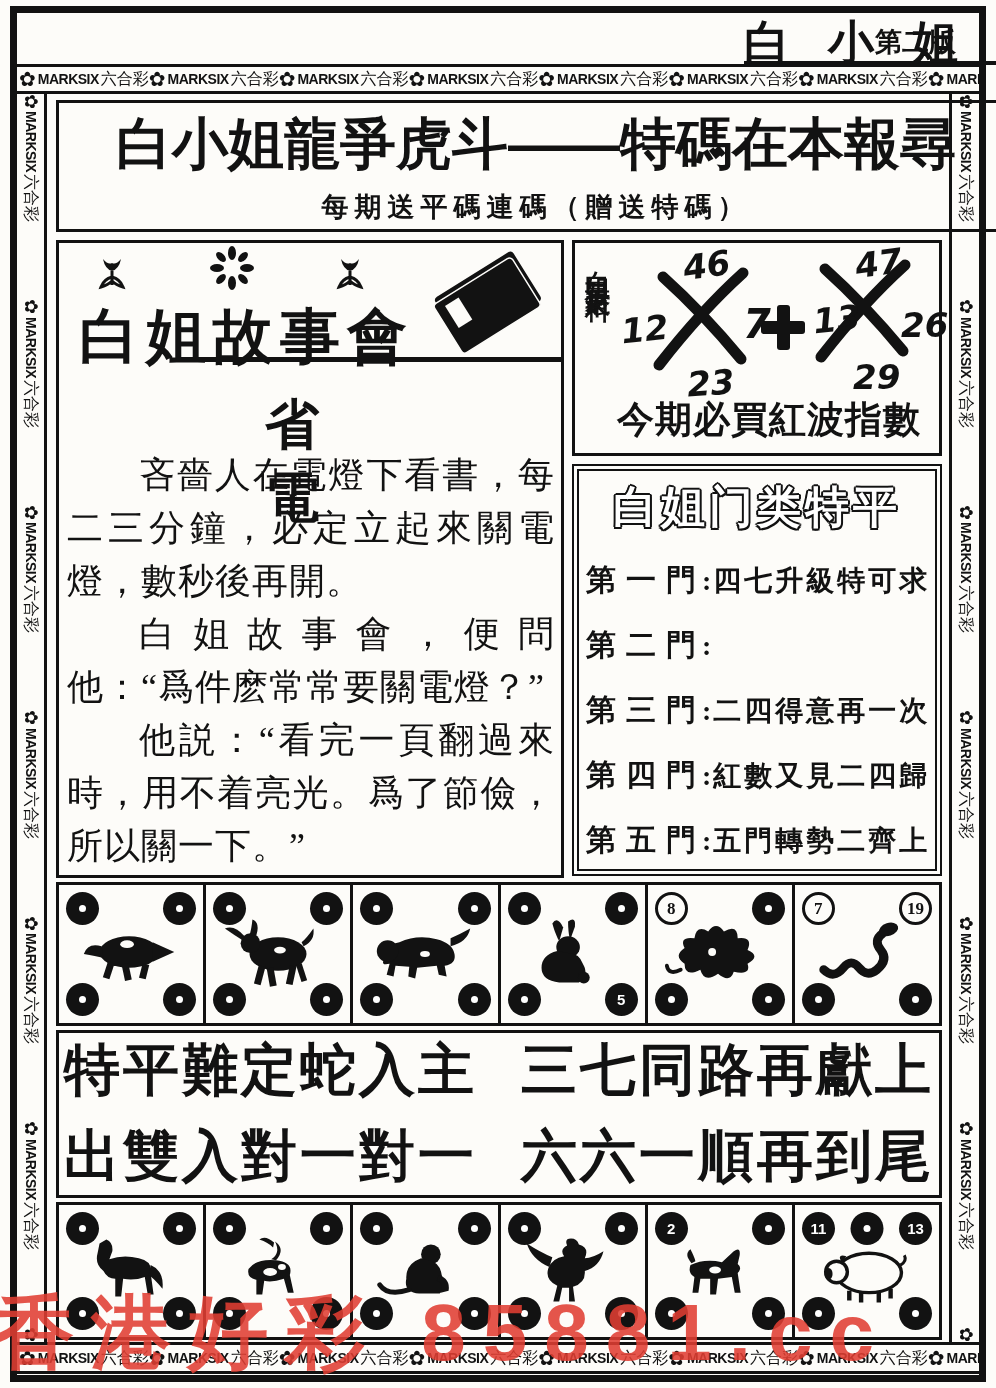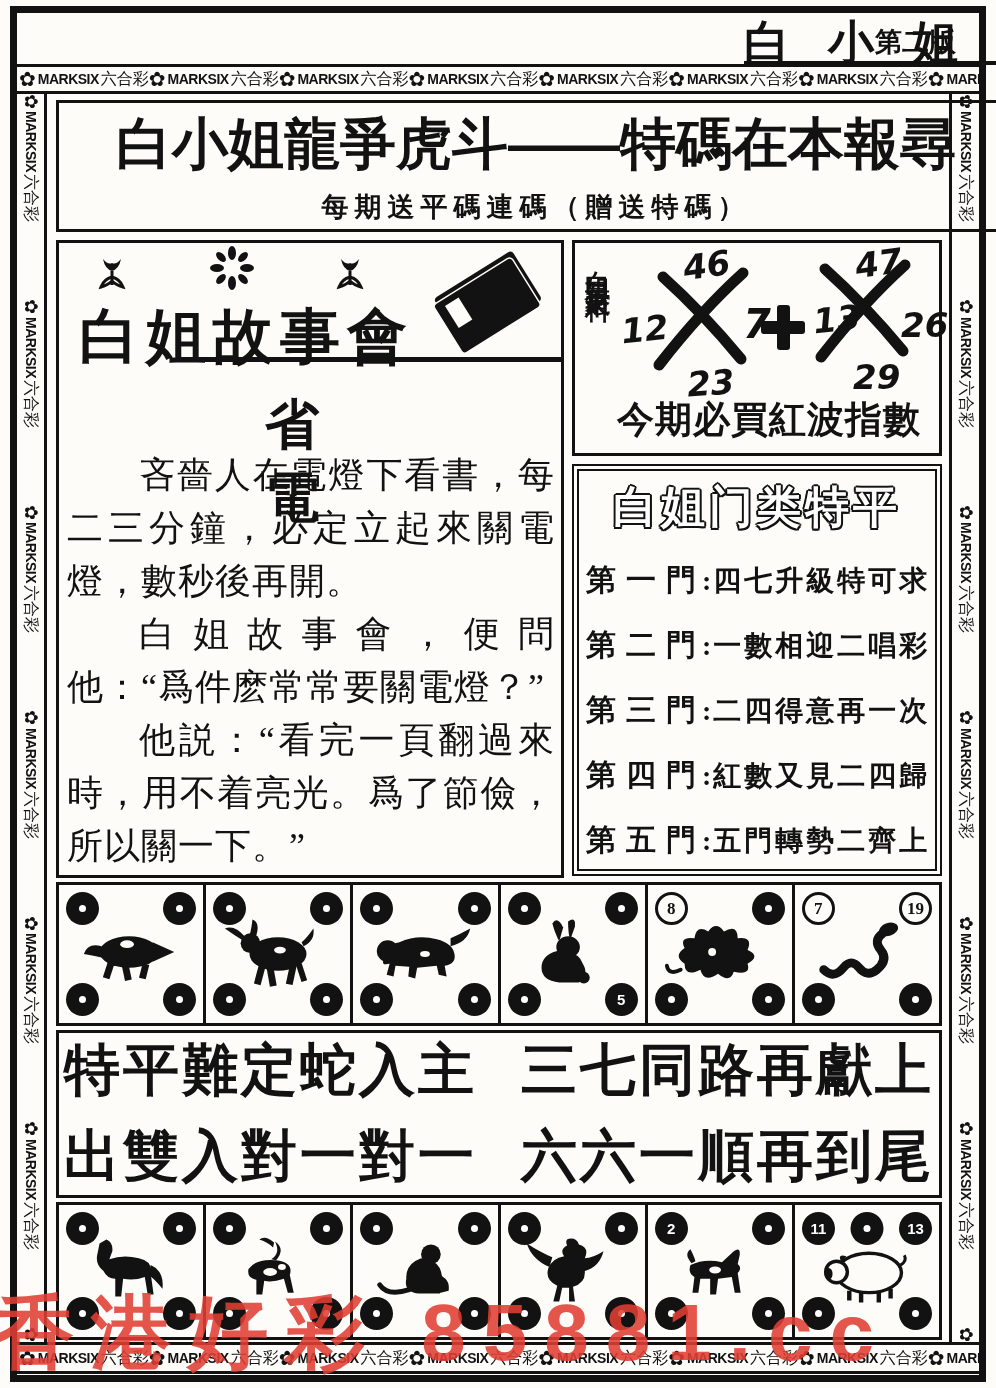--- a/index.html
+++ b/index.html
@@ -339,21 +339,20 @@
     <div class="doors-title">白姐门类特平</div>
     <div class="door-lines" id="door-lines">
         <div class="door-line">
           <span class="door-label">第一門</span>
           <span class="door-colon">:</span>
           <span class="door-text">四七升級特可求</span>
         </div>
         <div class="door-line">
           <span class="door-label">第二門</span>
           <span class="door-colon">:</span>
-          <span class="door-text">一數相迎二唱彩</span>
         </div>
         <div class="door-line">
           <span class="door-label">第三門</span>
           <span class="door-colon">:</span>
           <span class="door-text">二四得意再一次</span>
         </div>
         <div class="door-line">
           <span class="door-label">第四門</span>
           <span class="door-colon">:</span>
           <span class="door-text">紅數又見二四歸</span>

